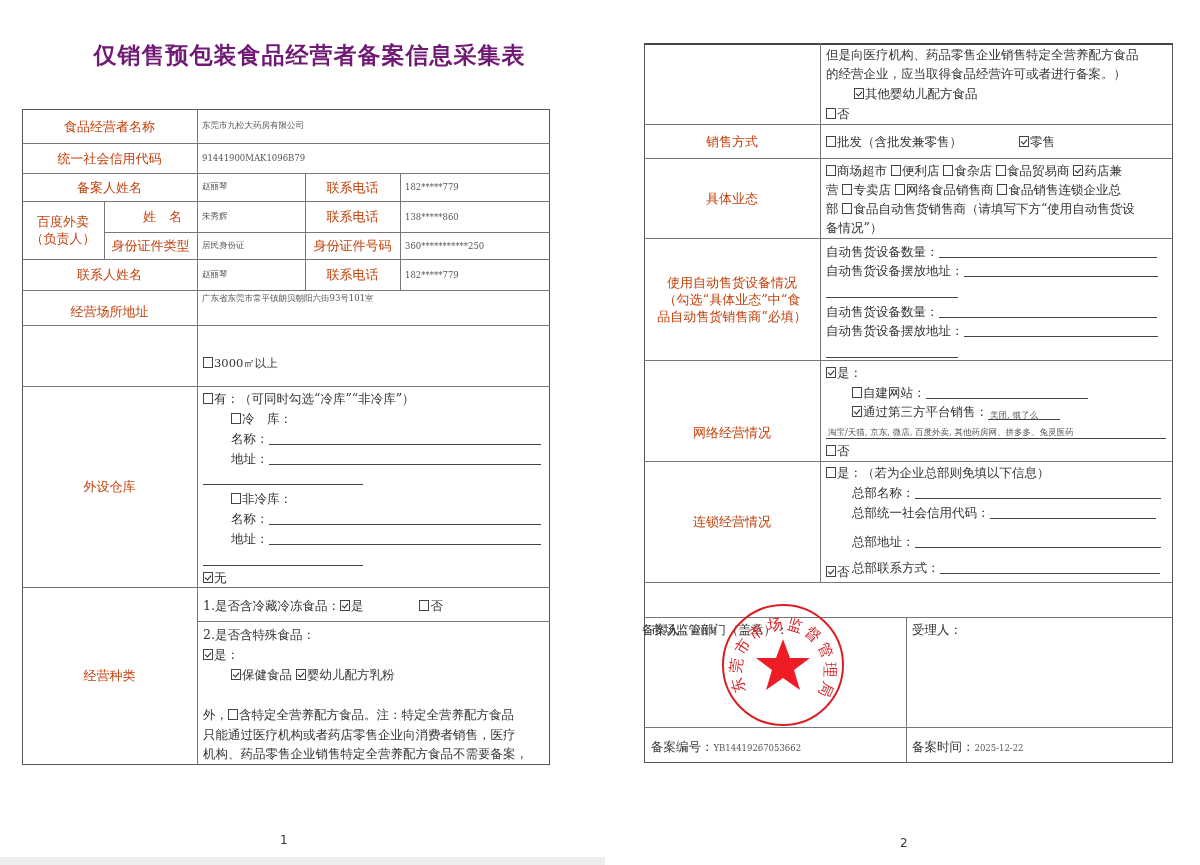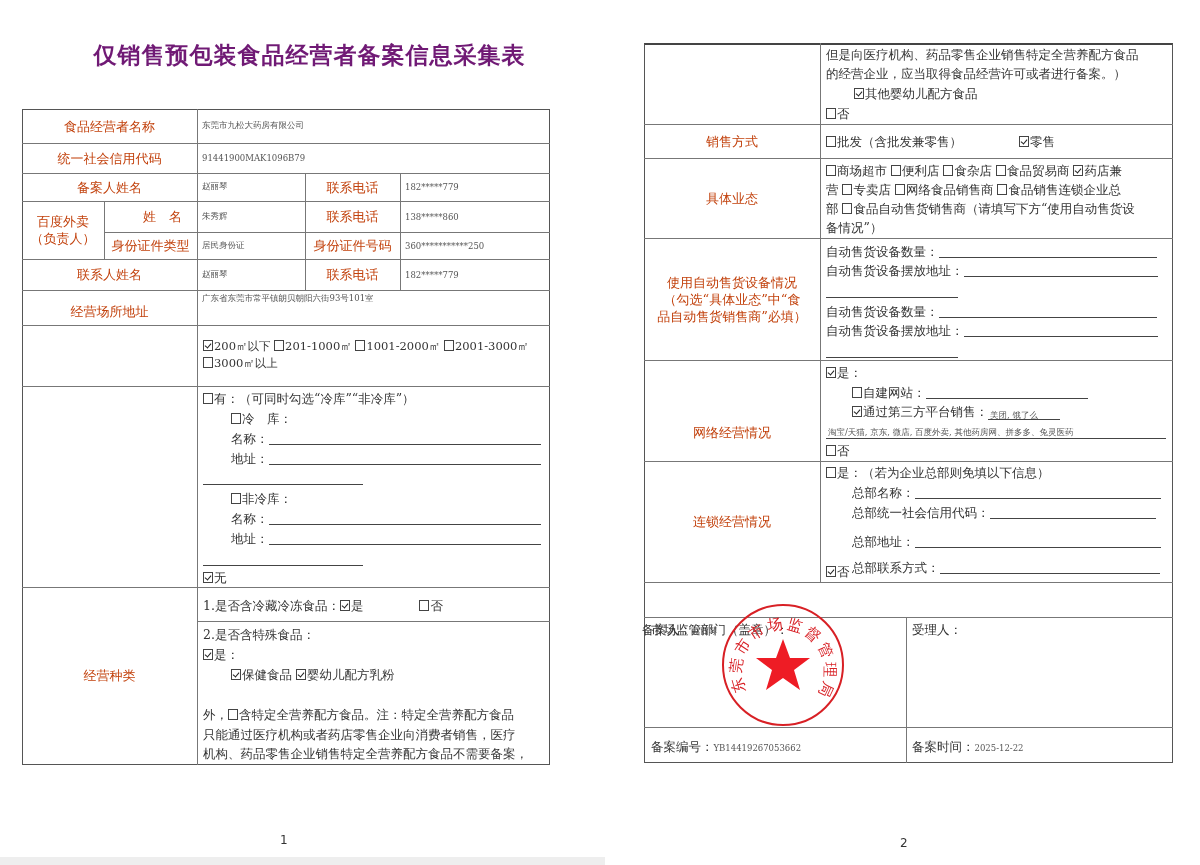--- a/index.html
+++ b/index.html
@@ -80,30 +80,25 @@
   <div class="cell val" style="left:400px;top:232px;width:150px;height:27px;">360***********250</div>
 
   <div class="cell lbl" style="left:22px;top:259px;width:175px;height:31px;">联系人姓名</div>
   <div class="cell val" style="left:197px;top:259px;width:108px;height:31px;">赵丽琴</div>
   <div class="cell lbl" style="left:305px;top:259px;width:95px;height:31px;">联系电话</div>
   <div class="cell val" style="left:400px;top:259px;width:150px;height:31px;">182*****779</div>
 
   <div class="cell lbl" style="left:22px;top:290px;width:175px;height:35px;padding-top:8px;">经营场所地址</div>
   <div class="txt small" style="left:202px;top:290px;">广东省东莞市常平镇朗贝朝阳六街93号101室</div>
 
-  <div class="txt" style="left:203px;top:338px;font-size:11.5px;">
-    <span class="cb on"></span><span>200㎡以下</span>
-    <span class="cb"></span><span>201-1000㎡</span>
-    <span class="cb"></span><span>1001-2000㎡</span>
-    <span class="cb"></span><span>2001-3000㎡</span>
-  </div>
   <div class="txt" style="left:203px;top:355px;font-size:11.5px;">
     <span class="cb"></span><span>3000㎡以上</span>
   </div>
 
+  <div class="cell lbl" style="left:22px;top:386px;width:175px;height:201px;">外设仓库</div>
   <div class="txt" style="left:203px;top:390px;"><span class="cb"></span><span>有：（可同时勾选“冷库”“非冷库”）</span></div>
   <div class="txt" style="left:231px;top:410px;"><span class="cb"></span><span>冷　库：</span></div>
   <div class="txt" style="left:231px;top:430px;"><span>名称：</span><span class="uline" style="width:272px;"></span></div>
   <div class="txt" style="left:231px;top:450px;"><span>地址：</span><span class="uline" style="width:272px;"></span></div>
   <div class="hl" style="left:203px;top:484px;width:160px;border-color:#444;"></div>
   <div class="txt" style="left:231px;top:490px;"><span class="cb"></span><span>非冷库：</span></div>
   <div class="txt" style="left:231px;top:510px;"><span>名称：</span><span class="uline" style="width:272px;"></span></div>
   <div class="txt" style="left:231px;top:530px;"><span>地址：</span><span class="uline" style="width:272px;"></span></div>
   <div class="hl" style="left:203px;top:565px;width:160px;border-color:#444;"></div>
   <div class="txt" style="left:203px;top:569px;"><span class="cb on"></span><span>无</span></div>

